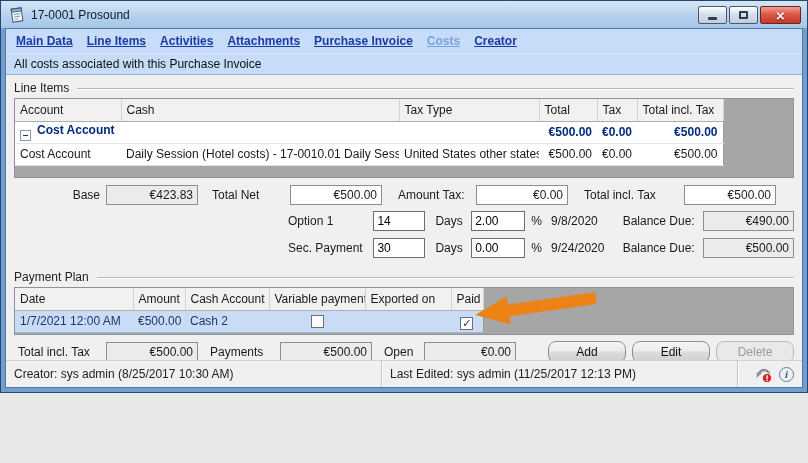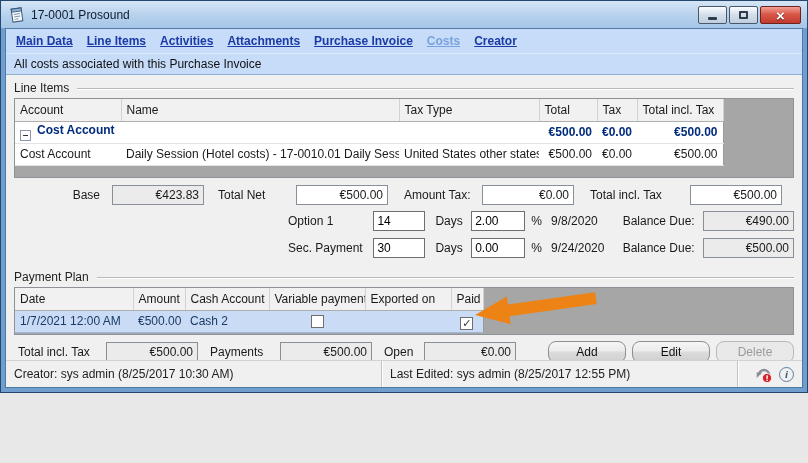--- a/index.html
+++ b/index.html
@@ -153,21 +153,21 @@
               <col style="width:106px">
               <col style="width:278px">
               <col style="width:140px">
               <col style="width:58px">
               <col style="width:40px">
               <col style="width:86px">
             </colgroup>
           <thead>
             <tr>
               <th>Account</th>
-              <th>Name</th>
+              <th>Cash</th>
               <th>Tax Type</th>
               <th class="r">Total</th>
               <th class="r">Tax</th>
               <th class="r">Total incl. Tax</th>
             </tr>
           </thead>
           <tbody>
             <tr class="group-row">
               <td><span class="expander"></span><span>Cost Account</span></td>
               <td></td>
@@ -183,21 +183,21 @@
               <td class="num">€500.00</td>
               <td class="num">€0.00</td>
               <td class="num">€500.00</td>
             </tr>
           </tbody>
         </table>
       </div>
 
       <div class="totals-row">
         <span class="lbl r" style="width:40px">Base</span>
-        <span class="field ro" style="width:92px;margin-left:12px">€423.83</span>
+        <span class="field ro" style="width:92px;margin-left:6px">€423.83</span>
         <span class="lbl" style="margin-left:14px;width:70px">Total Net</span>
         <span class="field" style="width:92px;margin-left:8px">€500.00</span>
         <span class="lbl" style="margin-left:16px;width:68px">Amount Tax:</span>
         <span class="field" style="width:92px;margin-left:10px">€0.00</span>
         <span class="lbl" style="margin-left:16px;width:92px">Total incl. Tax</span>
         <span class="field" style="width:92px;margin-left:8px">€500.00</span>
       </div>
 
 
       <div class="pt-row">
@@ -280,21 +280,21 @@
         <button class="btn">Print</button>
         <button class="btn">Save</button>
         <button class="btn">Ok</button>
         <button class="btn">Finalize</button>
       </div>
 
     </div>
 
     <div class="statusbar">
       <div class="status-pane pane-creator">Creator: sys admin (8/25/2017 10:30 AM)</div>
-      <div class="status-pane pane-edited">Last Edited:  sys admin (8/25/2017 12:55 PM)</div>
+      <div class="status-pane pane-edited">Last Edited:  sys admin (11/25/2017 12:13 PM)</div>
       <div class="status-pane pane-icons">
         <svg width="18" height="17" viewBox="0 0 18 17">
           <path d="M 4 9 A 5 5 0 1 1 9 14" fill="none" stroke="#8a8f96" stroke-width="2.4"></path>
           <polygon points="4,4 4,12 8,8" fill="#8a8f96" transform="rotate(-135 4.5 8.5)"></polygon>
           <circle cx="12" cy="12" r="4.6" fill="#d6232a" stroke="#fff" stroke-width="0.8"></circle>
           <rect x="11.4" y="9.3" width="1.4" height="3.6" fill="#fff"></rect>
           <rect x="11.4" y="13.6" width="1.4" height="1.4" fill="#fff"></rect>
         </svg>
         <span class="info-icon"></span>
       </div>

